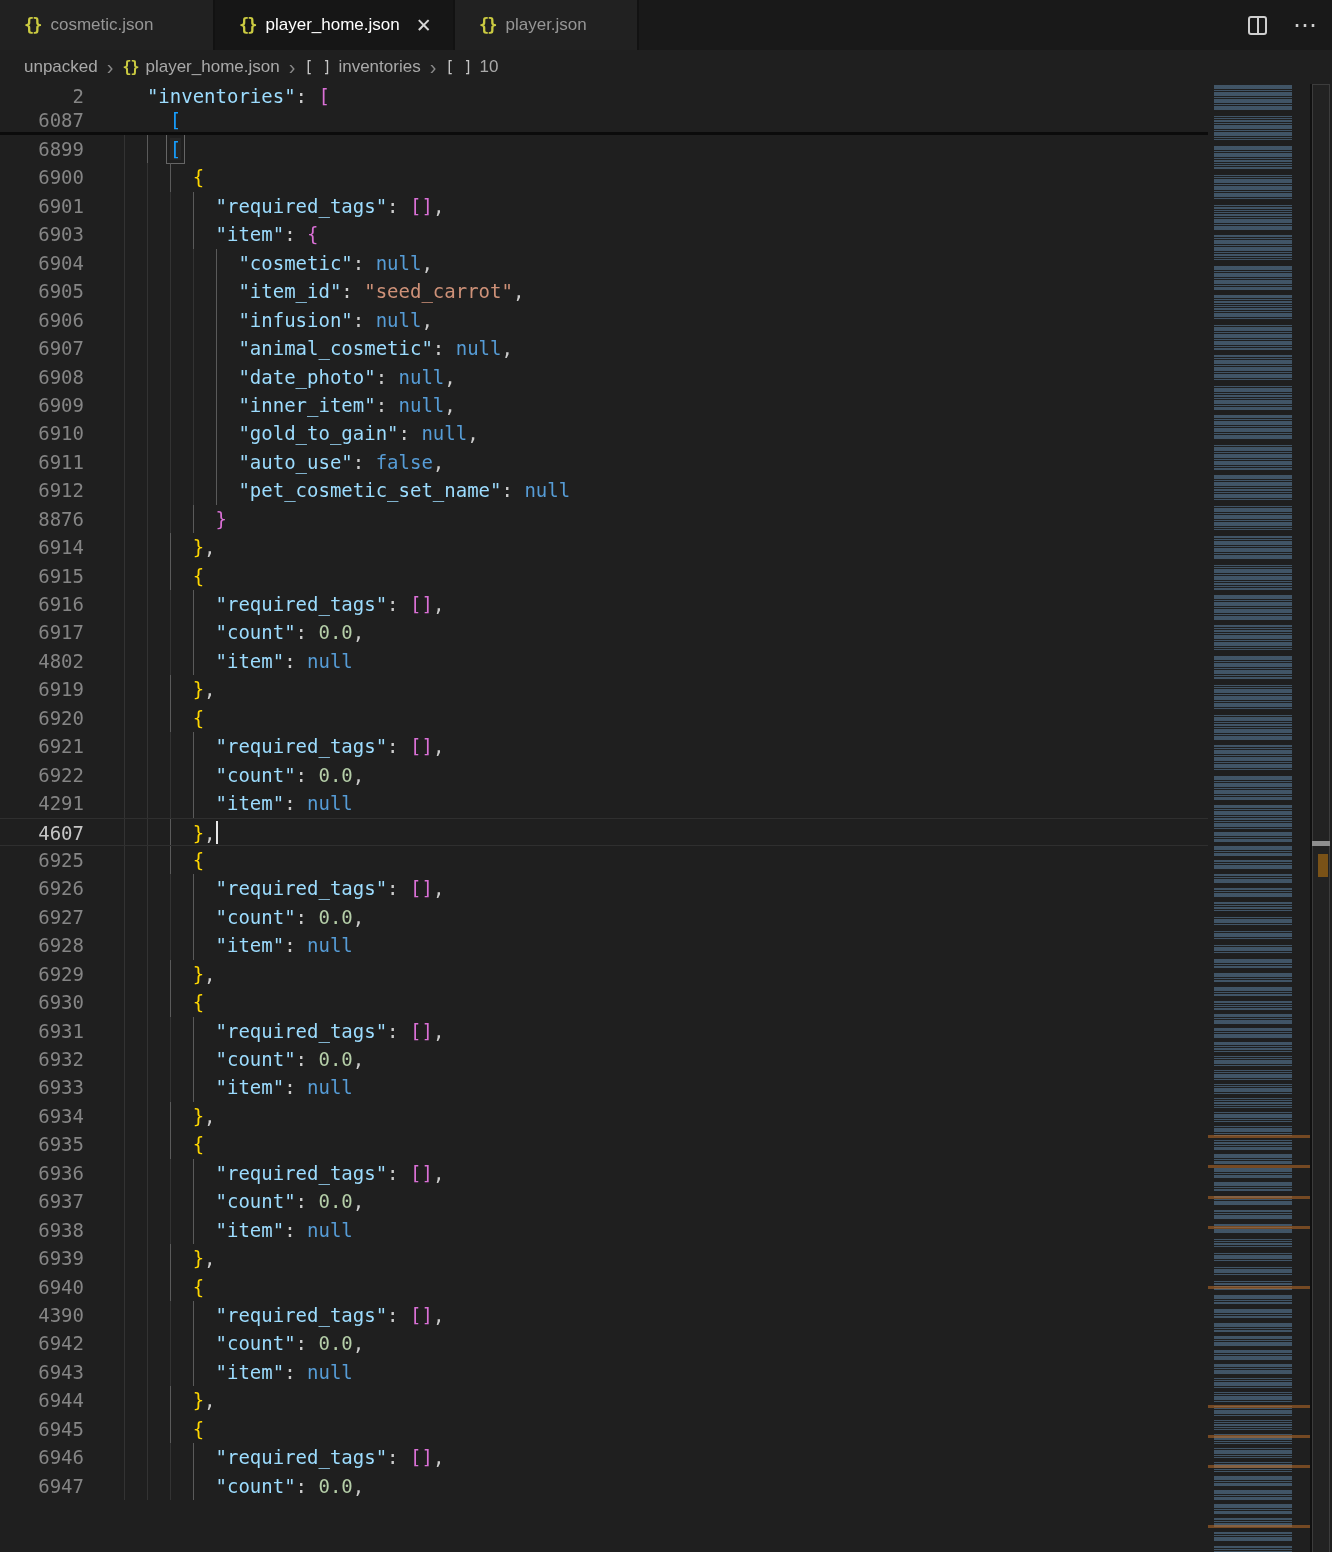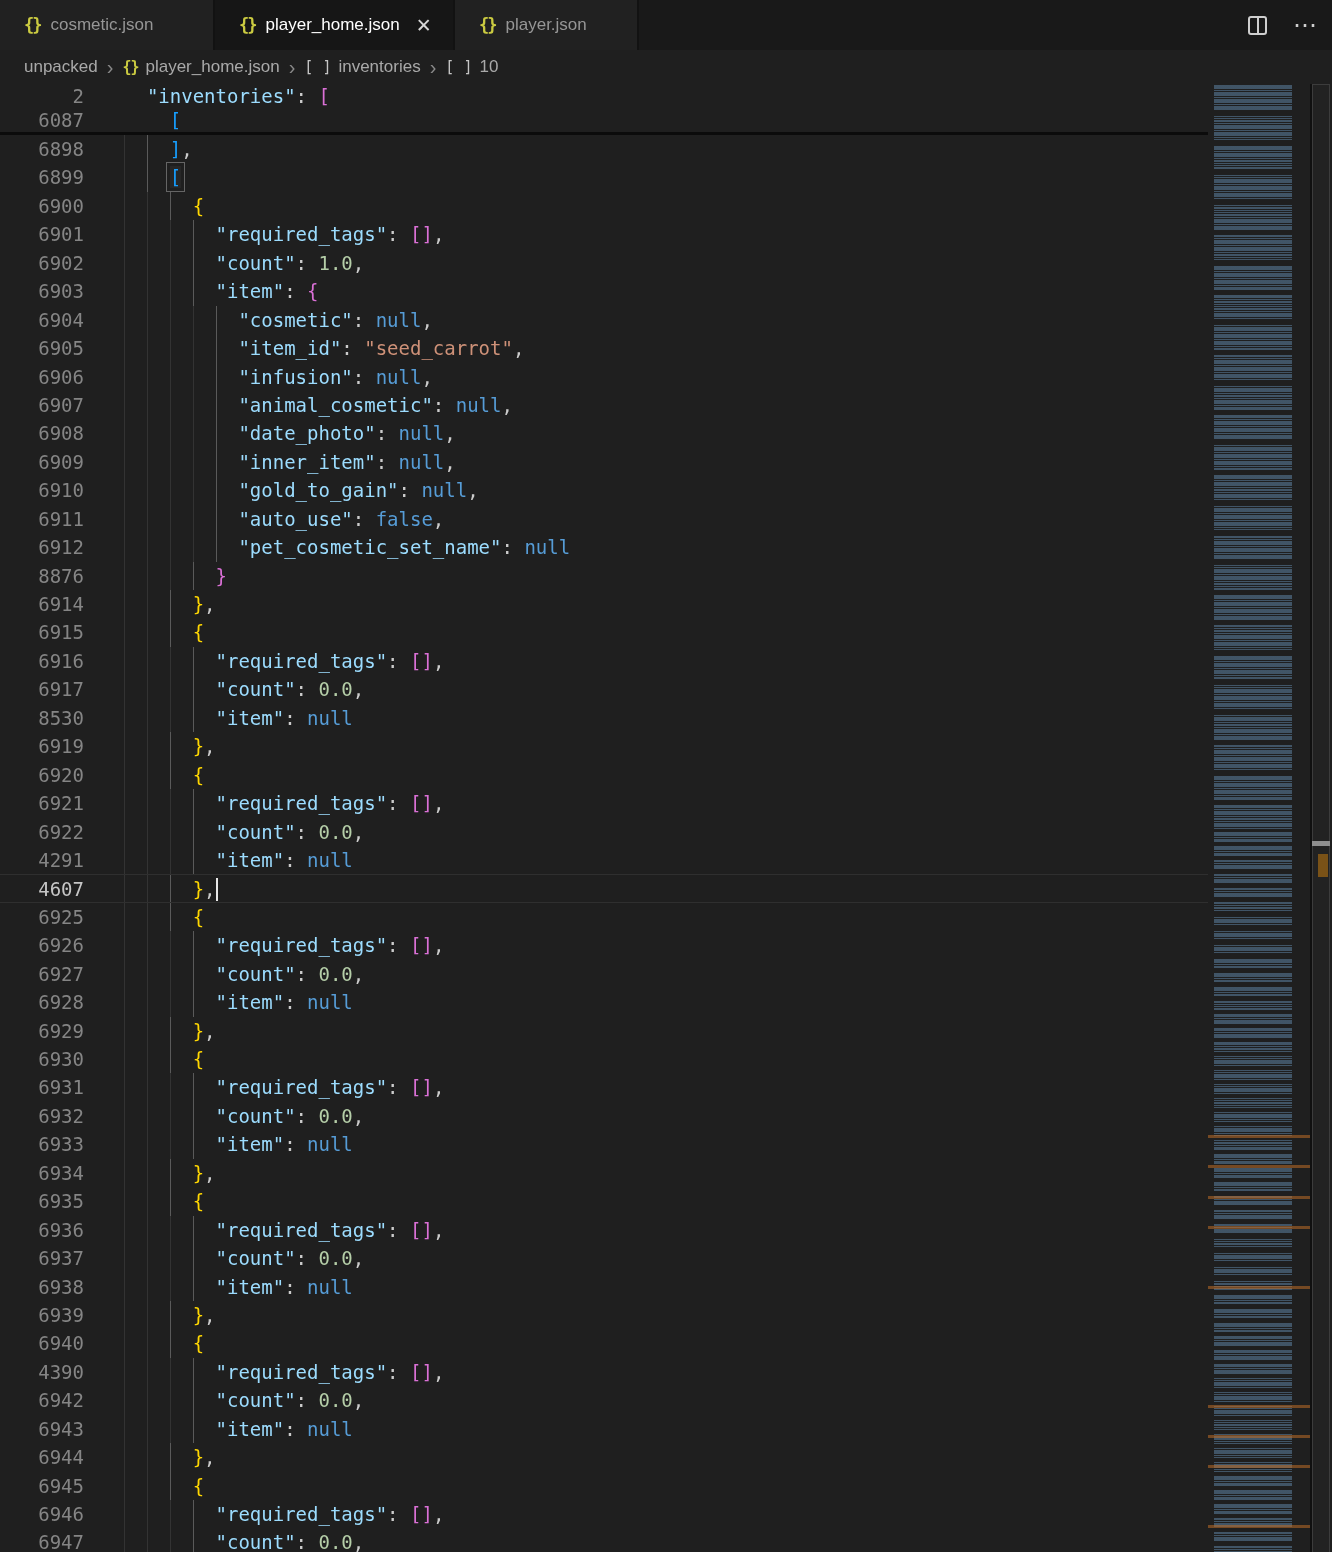--- a/index.html
+++ b/index.html
@@ -104,40 +104,32 @@
   <span class="bc-sep">›</span>
   <span class="bc-item">
     <span class="bc-ico-arr">[ ]</span>
     <span>10</span>
   </span>
 </div>
 
 <div class="editor">
   <div class="code-area" id="code-area">
       <div class="line">
-        <div class="gutter">6898</div>
-        <div class="content"><span class="guide" style="left: 0ch;"></span><span class="guide last" style="left: 2ch;"></span><span style="padding-left: 4ch;"><span class="tk-b3">]</span><span class="tk-p">,</span></span></div>
-      </div>
-      <div class="line">
         <div class="gutter">6899</div>
         <div class="content"><span class="guide" style="left: 0ch;"></span><span class="guide last" style="left: 2ch;"></span><span style="padding-left: 4ch;"><span class="tk-b3 bm">[</span></span></div>
       </div>
       <div class="line">
         <div class="gutter">6900</div>
         <div class="content"><span class="guide" style="left: 0ch;"></span><span class="guide" style="left: 2ch;"></span><span class="guide last" style="left: 4ch;"></span><span style="padding-left: 6ch;"><span class="tk-b1">{</span></span></div>
       </div>
       <div class="line">
         <div class="gutter">6901</div>
         <div class="content"><span class="guide" style="left: 0ch;"></span><span class="guide" style="left: 2ch;"></span><span class="guide" style="left: 4ch;"></span><span class="guide last" style="left: 6ch;"></span><span style="padding-left: 8ch;"><span class="tk-k">"required_tags"</span><span class="tk-p">: </span><span class="tk-b2">[]</span><span class="tk-p">,</span></span></div>
       </div>
       <div class="line">
-        <div class="gutter">6902</div>
-        <div class="content"><span class="guide" style="left: 0ch;"></span><span class="guide" style="left: 2ch;"></span><span class="guide" style="left: 4ch;"></span><span class="guide last" style="left: 6ch;"></span><span style="padding-left: 8ch;"><span class="tk-k">"count"</span><span class="tk-p">: </span><span class="tk-n">1.0</span><span class="tk-p">,</span></span></div>
-      </div>
-      <div class="line">
         <div class="gutter">6903</div>
         <div class="content"><span class="guide" style="left: 0ch;"></span><span class="guide" style="left: 2ch;"></span><span class="guide" style="left: 4ch;"></span><span class="guide last" style="left: 6ch;"></span><span style="padding-left: 8ch;"><span class="tk-k">"item"</span><span class="tk-p">: </span><span class="tk-b2">{</span></span></div>
       </div>
       <div class="line">
         <div class="gutter">6904</div>
         <div class="content"><span class="guide" style="left: 0ch;"></span><span class="guide" style="left: 2ch;"></span><span class="guide" style="left: 4ch;"></span><span class="guide" style="left: 6ch;"></span><span class="guide last" style="left: 8ch;"></span><span style="padding-left: 10ch;"><span class="tk-k">"cosmetic"</span><span class="tk-p">: </span><span class="tk-c">null</span><span class="tk-p">,</span></span></div>
       </div>
       <div class="line">
         <div class="gutter">6905</div>
         <div class="content"><span class="guide" style="left: 0ch;"></span><span class="guide" style="left: 2ch;"></span><span class="guide" style="left: 4ch;"></span><span class="guide" style="left: 6ch;"></span><span class="guide last" style="left: 8ch;"></span><span style="padding-left: 10ch;"><span class="tk-k">"item_id"</span><span class="tk-p">: </span><span class="tk-s">"seed_carrot"</span><span class="tk-p">,</span></span></div>
@@ -184,21 +176,21 @@
       </div>
       <div class="line">
         <div class="gutter">6916</div>
         <div class="content"><span class="guide" style="left: 0ch;"></span><span class="guide" style="left: 2ch;"></span><span class="guide" style="left: 4ch;"></span><span class="guide last" style="left: 6ch;"></span><span style="padding-left: 8ch;"><span class="tk-k">"required_tags"</span><span class="tk-p">: </span><span class="tk-b2">[]</span><span class="tk-p">,</span></span></div>
       </div>
       <div class="line">
         <div class="gutter">6917</div>
         <div class="content"><span class="guide" style="left: 0ch;"></span><span class="guide" style="left: 2ch;"></span><span class="guide" style="left: 4ch;"></span><span class="guide last" style="left: 6ch;"></span><span style="padding-left: 8ch;"><span class="tk-k">"count"</span><span class="tk-p">: </span><span class="tk-n">0.0</span><span class="tk-p">,</span></span></div>
       </div>
       <div class="line">
-        <div class="gutter">8530</div>
+        <div class="gutter">4802</div>
         <div class="content"><span class="guide" style="left: 0ch;"></span><span class="guide" style="left: 2ch;"></span><span class="guide" style="left: 4ch;"></span><span class="guide last" style="left: 6ch;"></span><span style="padding-left: 8ch;"><span class="tk-k">"item"</span><span class="tk-p">: </span><span class="tk-c">null</span></span></div>
       </div>
       <div class="line">
         <div class="gutter">6919</div>
         <div class="content"><span class="guide" style="left: 0ch;"></span><span class="guide" style="left: 2ch;"></span><span class="guide last" style="left: 4ch;"></span><span style="padding-left: 6ch;"><span class="tk-b1">}</span><span class="tk-p">,</span></span></div>
       </div>
       <div class="line">
         <div class="gutter">6920</div>
         <div class="content"><span class="guide" style="left: 0ch;"></span><span class="guide" style="left: 2ch;"></span><span class="guide last" style="left: 4ch;"></span><span style="padding-left: 6ch;"><span class="tk-b1">{</span></span></div>
       </div>

